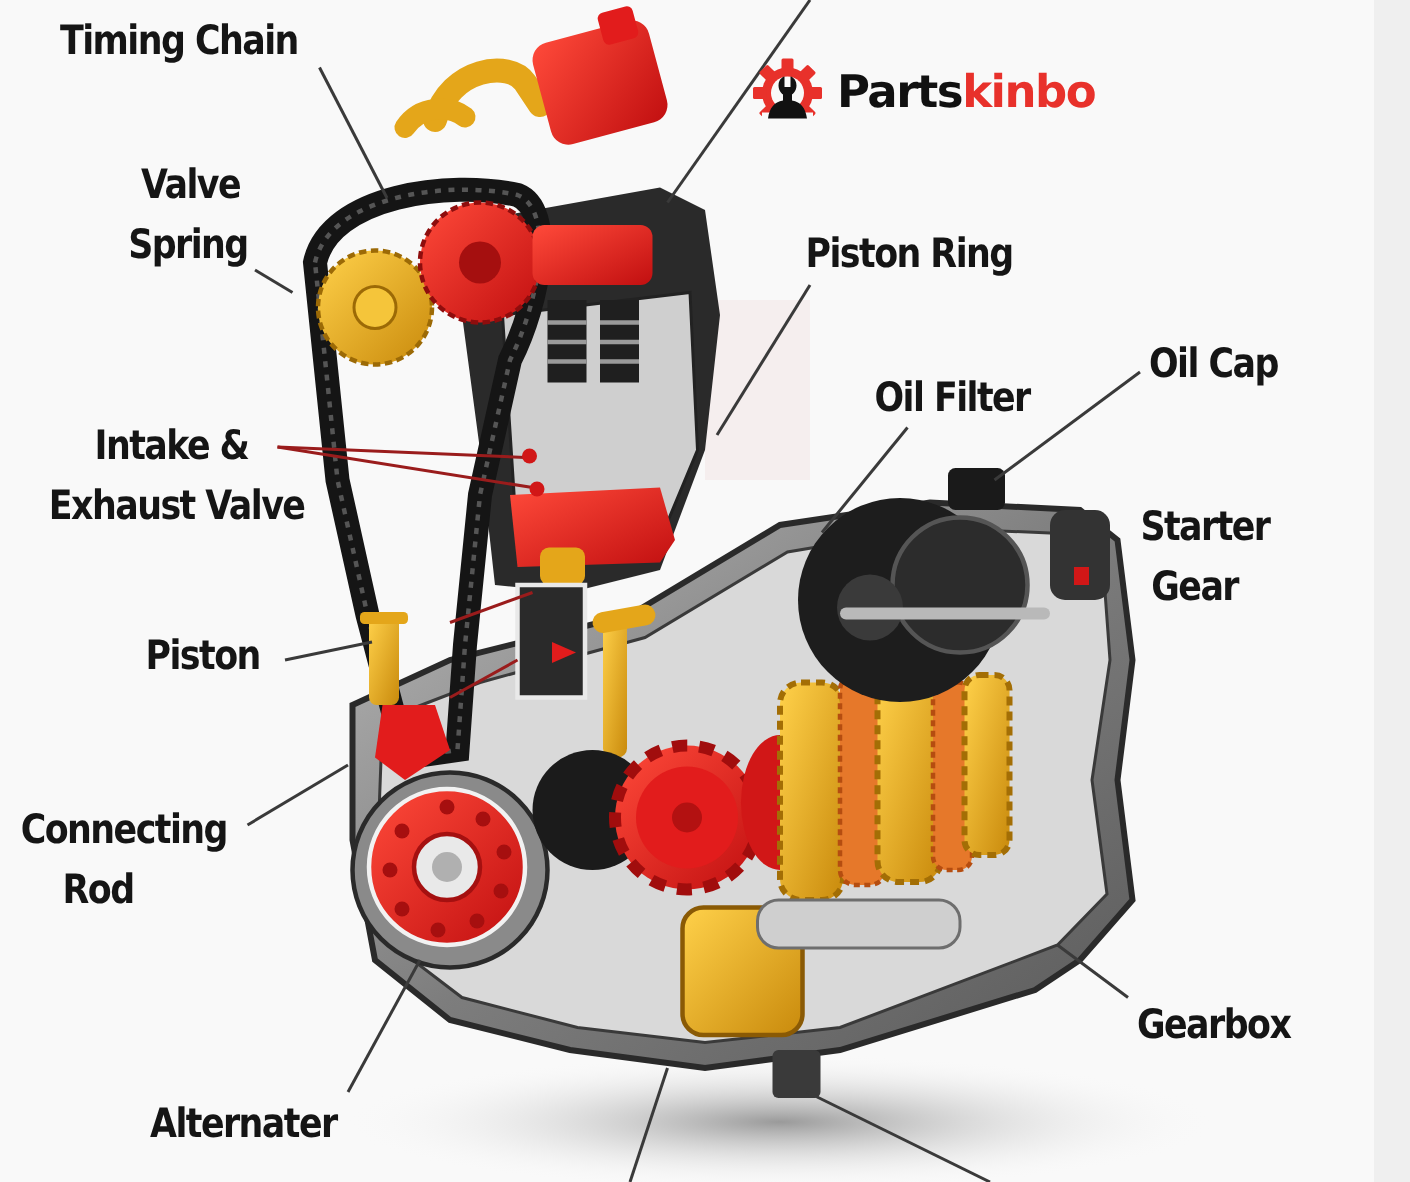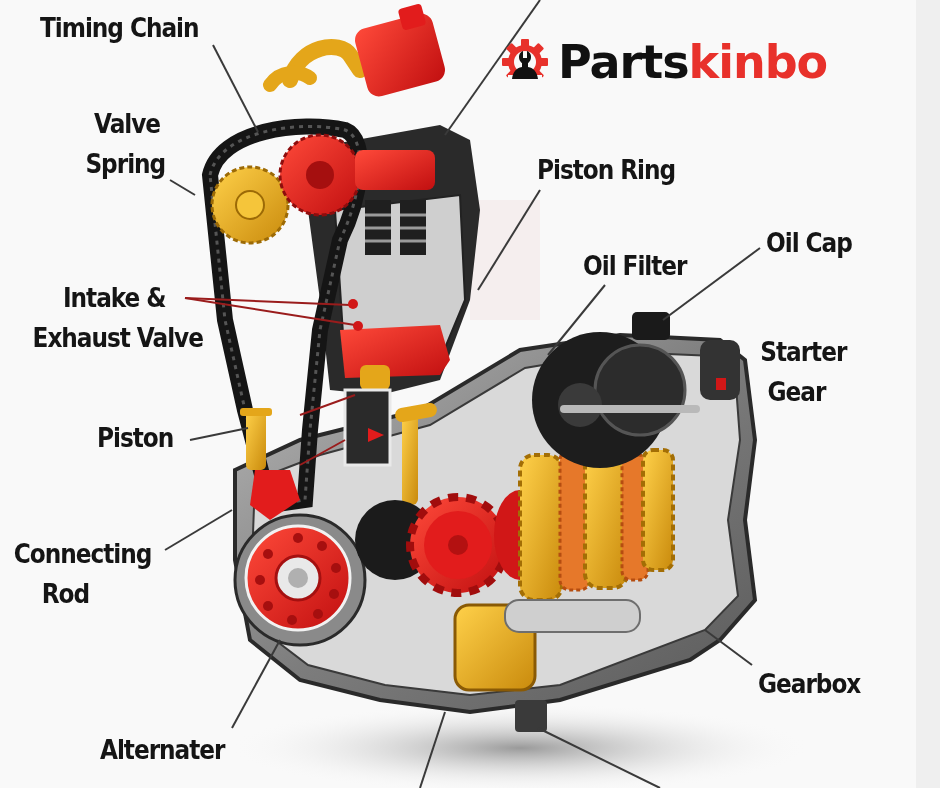--- a/index.html
+++ b/index.html
@@ -16,21 +16,21 @@
       color: #151515;
       letter-spacing: -1.2px;
       transform: scaleX(0.86);
       transform-origin: left top;
       white-space: nowrap;
       text-align: center;
     }
     .label.center { text-align: center; }
     .logo { position: absolute; left: 500px; top: 32px; height: 60px; display: flex; align-items: center; }
     .logo-icon { width: 50px; height: 50px; margin-right: 8px; }
-    .logo-text { font-family: "DejaVu Sans", sans-serif; font-weight: bold; font-size: 46px; letter-spacing: -1px; line-height: 56px; }
+    .logo-text { font-family: "DejaVu Sans", sans-serif; font-weight: bold; font-size: 30px; letter-spacing: -1px; line-height: 56px; }
     .logo-parts { color: #111111; }
     .logo-kinbo { color: #e8312b; }
     svg.engine { position: absolute; left: 0; top: 0; }
   </style>
 </head>
 <body>
 
 <div class="canvas"></div>
 <div class="right-strip"></div>
 

